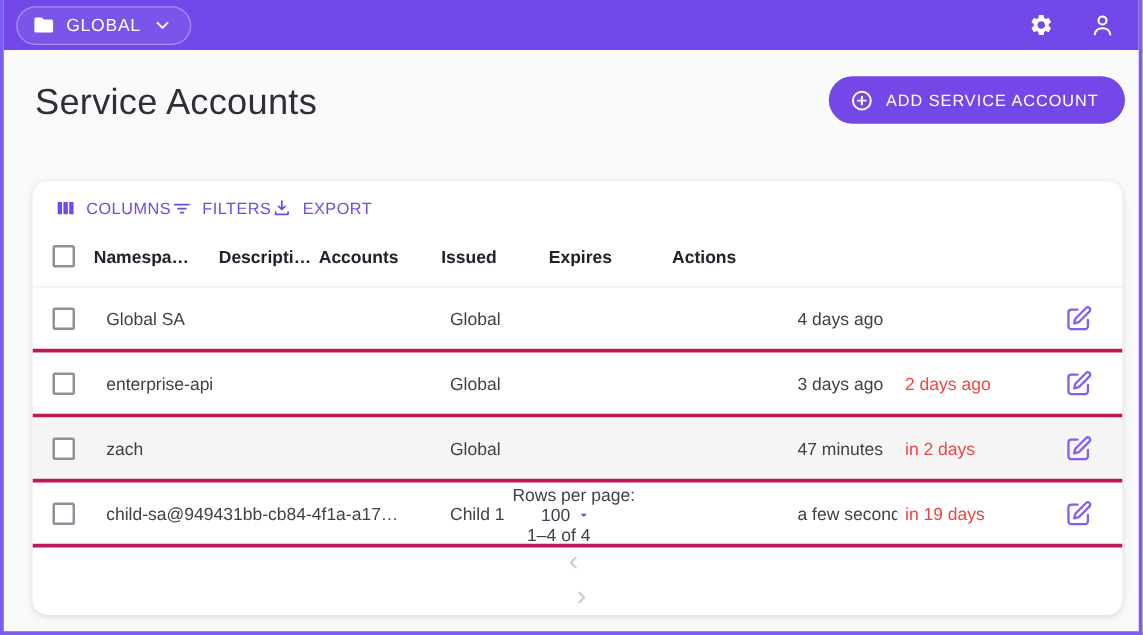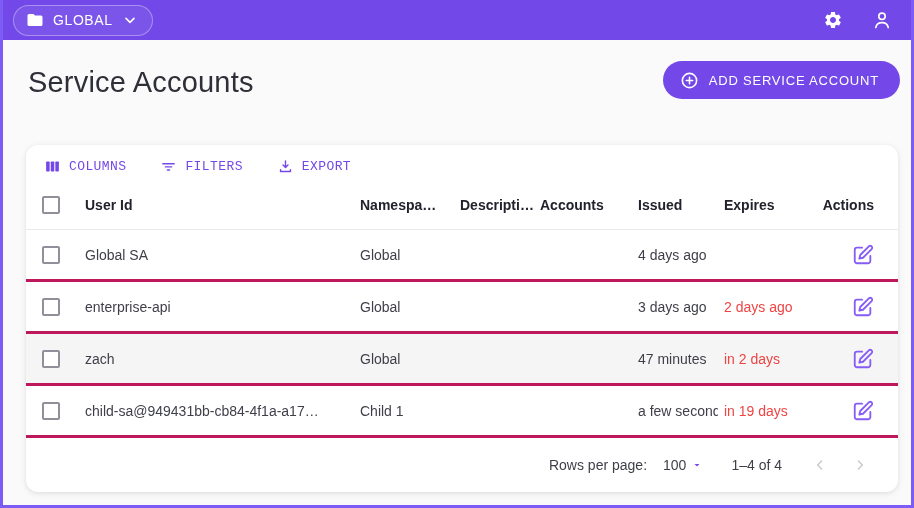--- a/index.html
+++ b/index.html
@@ -41,21 +41,21 @@
     font-size:13px; letter-spacing:0.8px; cursor:pointer;
     font-family:inherit;
   }
   
   .card {
     margin:46px 13px 0 23px;
     background:#fff; border-radius:12px;
     box-shadow:0 1px 4px rgba(0,0,0,0.08), 0 2px 10px rgba(0,0,0,0.05);
     overflow:hidden;
   }
-  .toolbar { display:flex; align-items:flex-end; gap:34px; padding:13px 0 5px 18px;font-family:Liberation Mono, monospace; }
+  .toolbar { display:flex; align-items:flex-end; padding:13px 0 5px 18px; }
   .tb-btn {
     display:flex; align-items:center; gap:8px;
     background:none; border:none; cursor:pointer;
     color:#7448e8; font-size:13px; letter-spacing:0.4px; font-weight:500;
     font-family:inherit;
   }
   
   .trow { display:flex; align-items:center; height:52px; border-bottom:3px solid #be185d; }
   .thead { height:50px; border-bottom:1px solid #eaeaec; font-weight:700; color:#21222b; }
   .trow.highlighted { background:#f5f5f6; }
@@ -71,21 +71,21 @@
   .col-act  { width:88px; flex:none; display:flex; justify-content:flex-end; padding-right:24px; overflow:visible; }
   .cell.alert { color:#ef4444; }
   .checkbox {
     width:18px; height:18px; border:2px solid #90909a; border-radius:2px;
     background:#fff; cursor:pointer; display:inline-block;
   }
   .edit-btn { background:none; border:none; cursor:pointer; display:flex; padding:0; }
   
   .tfooter {
     display:flex; align-items:center; justify-content:flex-end;
-    height:54px; padding-right:24px; gap:0;
+    height:54px; padding-right:6px; gap:0;flex-direction:column;
   }
   .rpp-label { font-size:14px; color:#3f3f49; }
   .rpp-select { display:flex; align-items:center; gap:5px; margin:0 28px 0 16px; cursor:pointer; }
   .rpp-value { font-size:14px; color:#3f3f49; }
   .range { font-size:14px; color:#3f3f49; margin-right:24px; }
   .pg-btn { background:none; border:none; display:flex; padding:6px; cursor:default; }
 </style>
 </head>
 <body>
 
@@ -164,21 +164,20 @@
           </svg>
       </span>
       <span>EXPORT</span>
     </button>
   </div>
 
   <div class="trow thead">
     <div class="cell col-cb">
       <span class="checkbox"></span>
     </div>
-    <div class="cell col-user">User Id</div>
     <div class="cell col-ns">Namespa…</div>
     <div class="cell col-desc">Descripti…</div>
     <div class="cell col-acc">Accounts</div>
     <div class="cell col-iss">Issued</div>
     <div class="cell col-exp">Expires</div>
     <div class="cell col-act">Actions</div>
   </div>
 
   <div>
 

